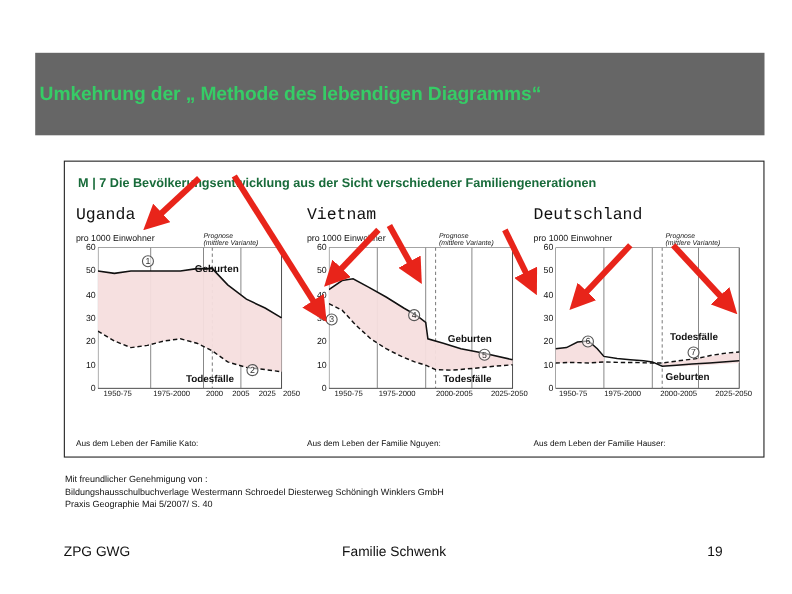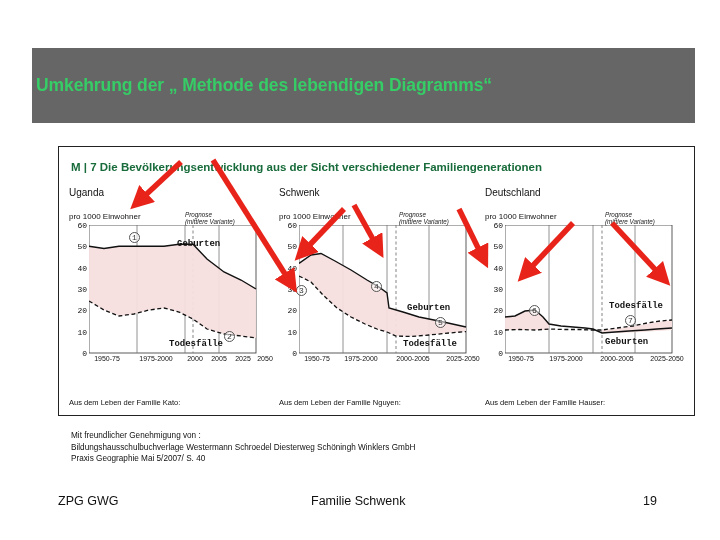--- a/index.html
+++ b/index.html
@@ -52,40 +52,41 @@
     top: 40px;
     width: 204px;
     height: 222px;
   }
   #panel-uganda      { left: 8px; }
   #panel-vietnam     { left: 218px; }
   #panel-deutschland { left: 424px; }
 
   .country-label {
     position: absolute; left: 2px; top: 0;
-    font-size: 10px; color: #111;
-    white-space: nowrap;
+    font-size: 15px; color: #111;
+    white-space: nowrap;
+    font-family: Liberation Mono, monospace;
   }
   .unit-label {
     position: absolute; left: 2px; top: 25px;
     font-size: 8px; color: #111;
     white-space: nowrap;
     text-align: right;
   }
   .prognose-label {
     position: absolute;
     font-size: 6.3px; color: #222;
     font-style: italic;
     line-height: 1.12;
     white-space: nowrap;
   }
   .plot {
     position: absolute;
     left: 22px; top: 38px;
-    width: 188px; height: 128px; font-family: Liberation Mono, monospace;
+    width: 188px; height: 128px;
   }
   .plot svg { display: block; }
 
   .ytick {
     position: absolute;
     right: 100%;
     transform: translateY(-50%);
     font-size: 8px; color: #111;
     padding-right: 2px;
     white-space: nowrap;
@@ -123,21 +124,21 @@
   
   #arrow-layer {
     position: absolute; left: 0; top: 0;
     width: 637px; height: 270px;
     pointer-events: none;
   }
 
   
   #credit {
     position: absolute;
-    left: 71px; top: 430px;
+    left: 59px; top: 430px;
     font-size: 8.2px; color: #111;
     line-height: 1.42;
     white-space: nowrap;
   }
 
   
   #footer {
     position: absolute;
     left: 0; top: 494px;
     width: 720px; height: 22px;
@@ -208,21 +209,21 @@
       <span class="xtick" style="left:124px;">2000</span>
       <span class="xtick" style="left:148px;">2005</span>
       <span class="xtick" style="left:172px;">2025</span>
       <span class="xtick" style="left:194px;">2050</span>
     </div>
 
     <div class="caption">Aus dem Leben der Familie Kato:</div>
   </div>
 
   <div class="panel" id="panel-vietnam">
-    <div class="country-label">Schwenk</div>
+    <div class="country-label">Vietnam</div>
     <div class="unit-label">pro 1000 Einwohner</div>
     <div class="prognose-label" style="left:122px; top:24px;">
       <div>Prognose</div>
       <div>(mittlere Variante)</div>
     </div>
 
     <div class="plot">
       <span class="ytick" style="top:0px;">60</span>
       <span class="ytick" style="top:21.3px;">50</span>
       <span class="ytick" style="top:42.6px;">40</span>

